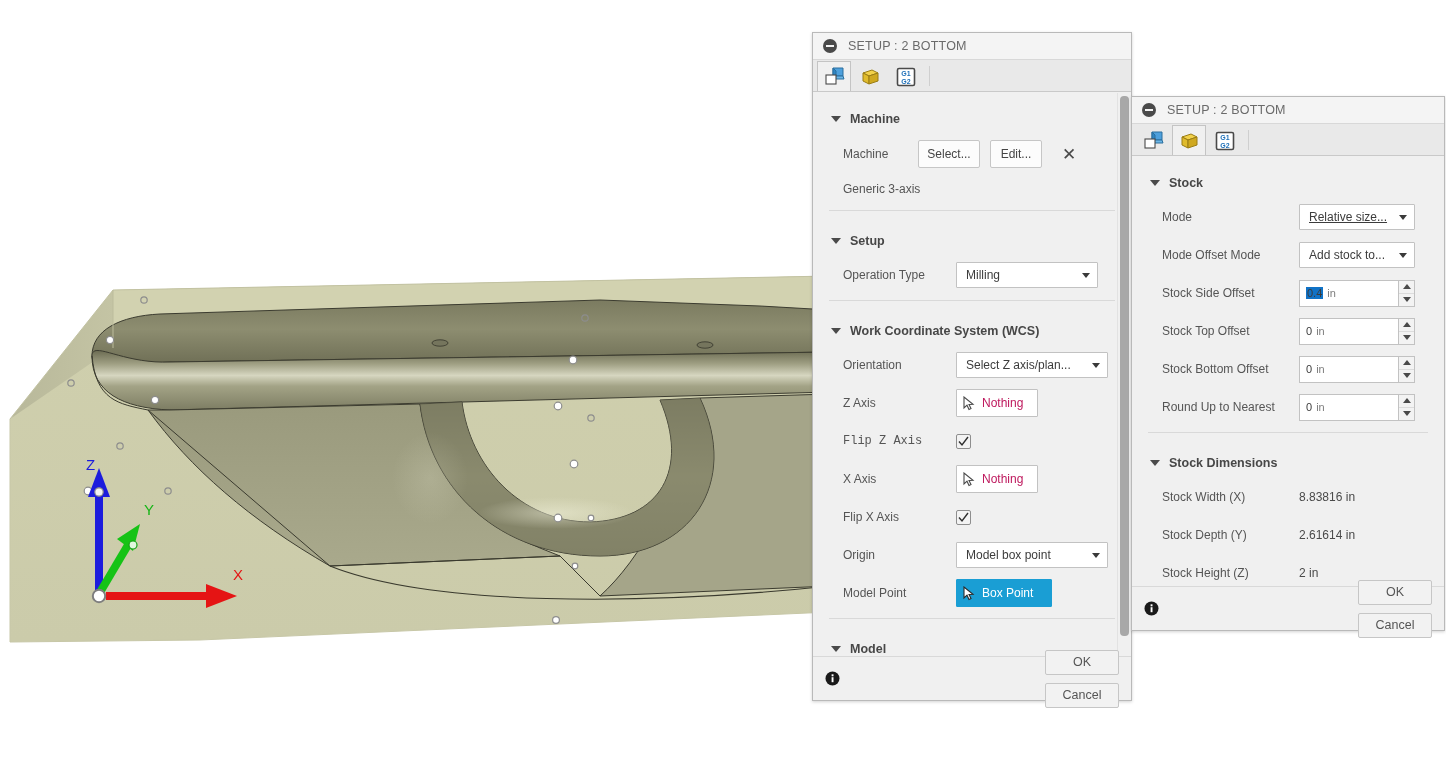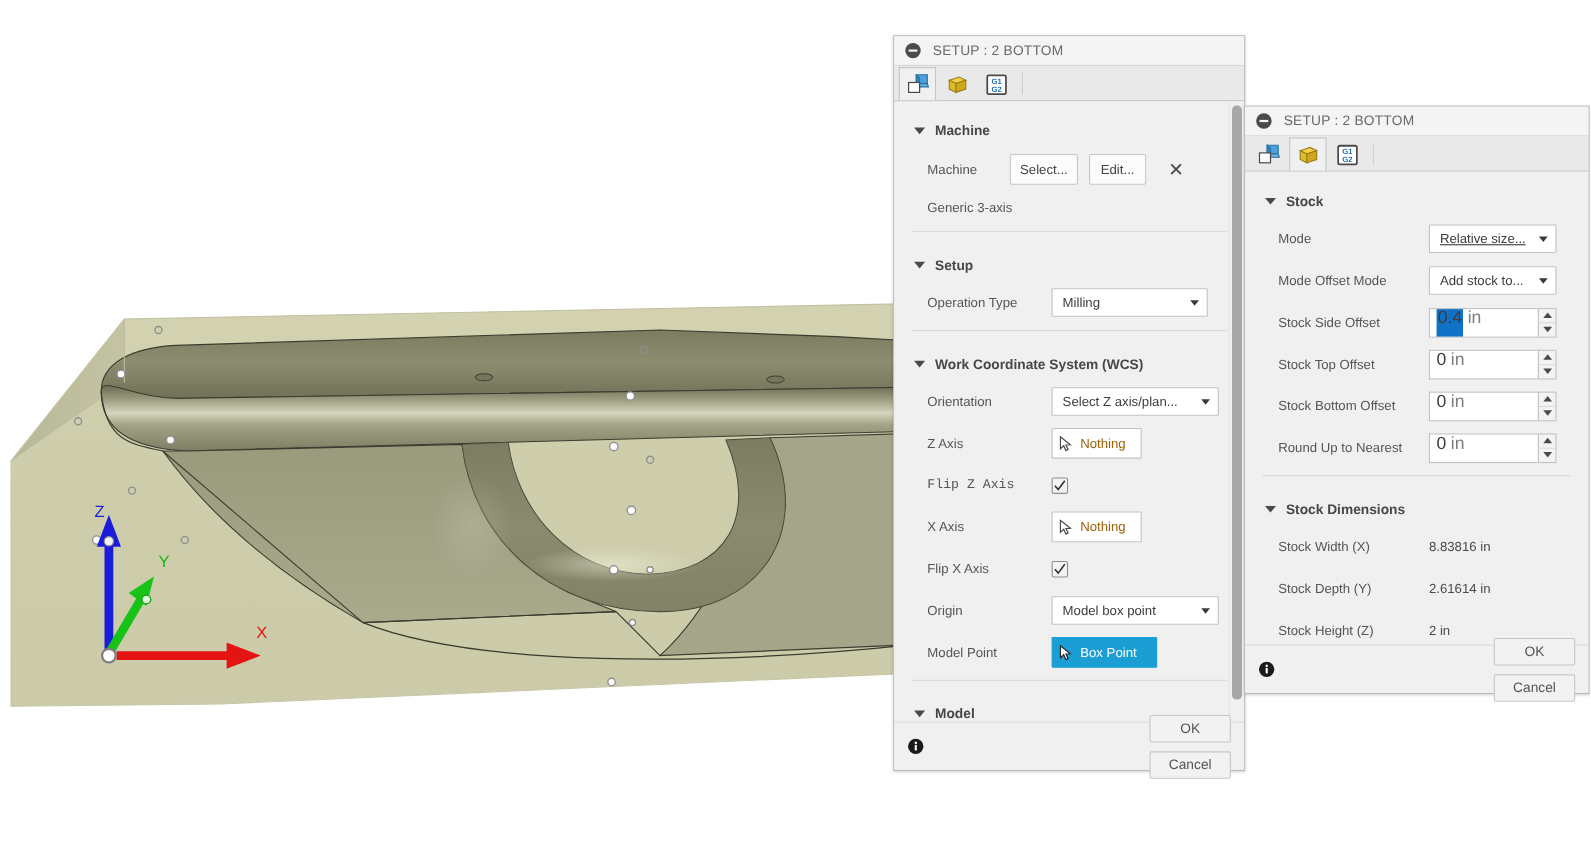--- a/index.html
+++ b/index.html
@@ -91,35 +91,35 @@
     display:flex;align-items:center;justify-content:space-between;
     padding:0 7px 0 9px;box-sizing:border-box;font-size:12px;color:#3c3c3c;
   }
   .combo .arrow{
     width:0;height:0;border-left:4px solid transparent;border-right:4px solid transparent;
     border-top:5px solid #3a3a3a;margin-left:8px;flex:0 0 auto;
   }
   .selbtn{
     background:#ffffff;border:1px solid #c2c2c2;border-radius:1px;height:28px;
     display:flex;align-items:center;padding:0 12px 0 6px;box-sizing:border-box;
-    font-size:12px;color:#a16207;gap:6px;
+    font-size:12px;color:#be185d;gap:6px;
   }
   .selbtn.blue{background:#1a9ed4;border-color:#1a9ed4;color:#ffffff;}
   .cursor-ico{width:13px;height:15px;flex:0 0 auto;}
 
   .chk{
     width:15px;height:15px;background:#f3f3f3;border:1px solid #8e8e8e;border-radius:2px;
     display:flex;align-items:center;justify-content:center;box-sizing:border-box;
   }
   .chk svg{display:block;}
 
   .spin{display:flex;align-items:stretch;height:27px;}
   .spin .inp{
     background:#ffffff;border:1px solid #c2c2c2;border-right:none;
-    display:flex;padding:0 6px;box-sizing:border-box;font-size:16px;
+    display:flex;align-items:center;padding:0 6px;box-sizing:border-box;font-size:11px;
   }
   .spin .sel{background:#1072c6;color:#ffffff;padding:0 1px;}
   .spin .unit{color:#7d7d7d;margin-left:4px;}
   .spin .val{color:#3c3c3c;}
   .spin .btns{
     width:17px;border:1px solid #c2c2c2;background:#f3f3f3;
     display:flex;flex-direction:column;box-sizing:border-box;
   }
   .spin .sb{flex:1;display:flex;align-items:center;justify-content:center;}
   .spin .sb+.sb{border-top:1px solid #dcdcdc;}

